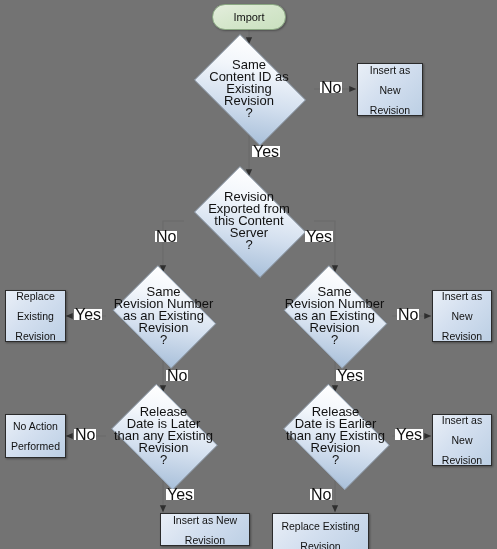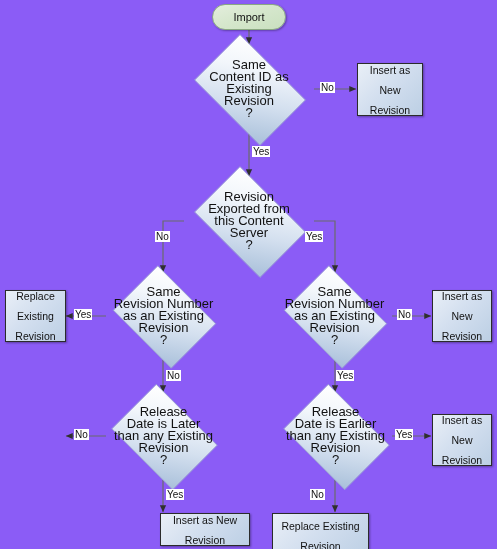--- a/index.html
+++ b/index.html
@@ -10,21 +10,21 @@
   body {
     font-family: "Liberation Sans", sans-serif;
     width: 497px;
     height: 549px;
     overflow: hidden;
   }
   #canvas {
     position: relative;
     width: 497px;
     height: 549px;
-    background: #8b5cf6;
+    background: #737373;
   }
   #edges {
     position: absolute;
     left: 0;
     top: 0;
     width: 497px;
     height: 549px;
   }
 
   
@@ -90,21 +90,21 @@
     color: #111111;
     font-size: 13px;
     line-height: 12px;
     z-index: 2;
   }
 
   
   .elabel {
     position: absolute;
     color: #111111;
-    font-size: 10px;
+    font-size: 16px;
     line-height: 11px;
     background: #ffffff;
     padding: 0 1px;
     white-space: nowrap;
     z-index: 4;
     text-align: center;
   }
 </style>
 </head>
 <body>
@@ -186,20 +186,23 @@
   <div class="box" style="left:432px; top:290px; width:60px; height:52px;">
     <span>Insert as<br>New<br>Revision</span>
   </div>
   <div class="elabel" style="left:336px; top:370px;">Yes</div>
 
   <div class="diamond" style="left:103px; top:392px; width:121px; height:88px;">
     <div class="shape"></div>
     <div class="dlabel">Release<br>Date is Later<br>than any Existing<br>Revision<br>?</div>
   </div>
   <div class="elabel" style="left:74px; top:429px;">No</div>
+  <div class="box" style="left:5px; top:414px; width:61px; height:44px;">
+    <span>No Action<br>Performed</span>
+  </div>
   <div class="elabel" style="left:166px; top:489px;">Yes</div>
 
   <div class="diamond" style="left:275px; top:392px; width:121px; height:88px;">
     <div class="shape"></div>
     <div class="dlabel">Release<br>Date is Earlier<br>than any Existing<br>Revision<br>?</div>
   </div>
   <div class="elabel" style="left:395px; top:429px;">Yes</div>
   <div class="box" style="left:432px; top:414px; width:60px; height:52px;">
     <span>Insert as<br>New<br>Revision</span>
   </div>

